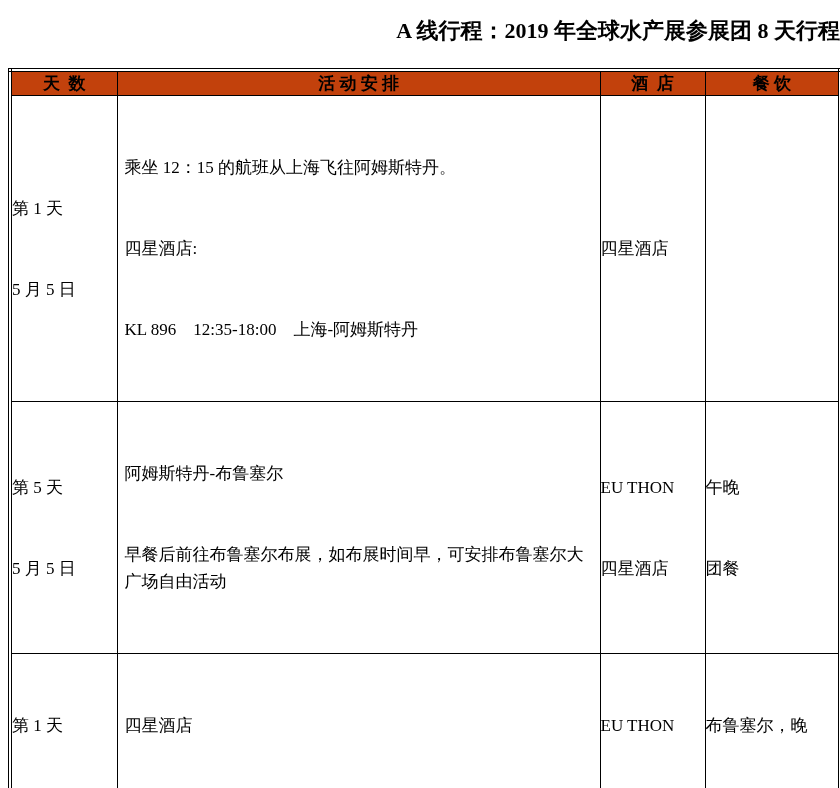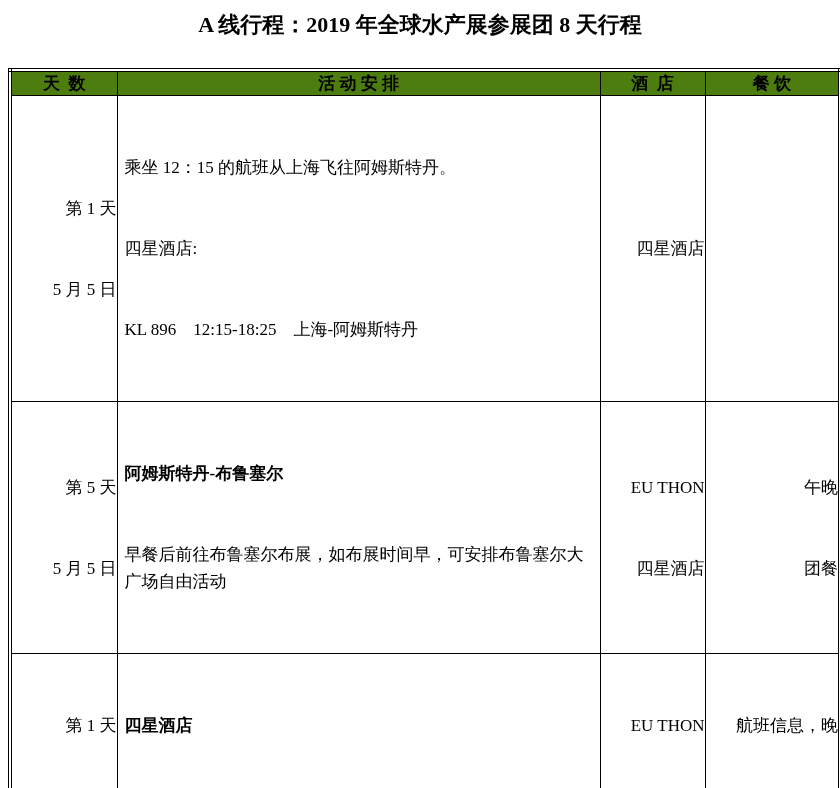--- a/index.html
+++ b/index.html
@@ -1,47 +1,47 @@
 <!DOCTYPE html>
 <html><head>
 <meta charset="utf-8">
 <style>
   html,body { margin:0; padding:0; }
   body {
     width:840px; height:788px; overflow:hidden;
     background:#ffffff; color:#000000;
     font-family:"Liberation Serif","DejaVu Serif",serif;
   }
-  .title-wrap { height:68px; box-sizing:border-box; padding-top:10px; text-align:center; }
+  .title-wrap { height:68px; box-sizing:border-box; padding-top:16px; text-align:right; }
   .doc-title { font-size:22px; font-weight:bold; white-space:pre-wrap; }
 
   table.itinerary {
     border-collapse:collapse; table-layout:fixed;
     width:830px; margin-left:8px;
     border:4px double #000;
   }
   td,th { border:1px solid #000; vertical-align:middle; padding:0; overflow:hidden; }
   th {
-    background:#4d7c0f; font-size:17px; font-weight:bold;
+    background:#c2410c; font-size:17px; font-weight:bold;
     white-space:pre-wrap; text-align:center;
   }
   .rh  { height:24px; }
   .r0 td { height:89px; }
   .r1 td { height:87px; }
   .r2 td { height:94px; }
 
   td.day, td.mid {
-    text-align:right; font-size:17px; line-height:27px; white-space:pre-wrap;
+    text-align:left; font-size:17px; line-height:27px; white-space:pre-wrap;
   }
   td.act {
     text-align:left; font-size:17px; line-height:27px;
     padding:4px 8px 4px 7px; white-space:pre-wrap; box-sizing:border-box;margin-top:27px;
   }
   .line { white-space:pre-wrap; }
-  .b { font-weight:bold; }
+  .b { font-weight:normal; }
 </style>
 </head>
 <body>
 
 <div class="title-wrap">
   <span class="doc-title">A 线行程：2019 年全球水产展参展团 8 天行程</span>
 </div>
 
 <table class="itinerary">
   <colgroup>
@@ -61,21 +61,21 @@
   <tbody>
 
     <tr class="r0">
       <td class="day">
         <div class="line">第 1 天</div>
         <div class="line">5 月 5 日</div>
       </td>
       <td class="act">
         <div class="line">乘坐 12：15 的航班从上海飞往阿姆斯特丹。</div>
         <div class="line">四星酒店:</div>
-        <div class="line">KL 896    12:15-18:25    上海-阿姆斯特丹</div>
+        <div class="line">KL 896    12:35-18:00    上海-阿姆斯特丹</div>
       </td>
       <td class="mid">
         <div class="line">四星酒店</div>
       </td>
       <td class="mid"></td>
     </tr>
 
     <tr class="r1">
       <td class="day">
         <div class="line">第 5 天</div>
@@ -102,19 +102,19 @@
       </td>
       <td class="act">
         <div class="line b">四星酒店</div>
         
       </td>
       <td class="mid">
         <div class="line">EU THON</div>
         
       </td>
       <td class="mid">
-        <div class="line">航班信息，晚</div>
+        <div class="line">布鲁塞尔，晚</div>
         
       </td>
     </tr>
 
   </tbody>
 </table>
 
 </body></html>

